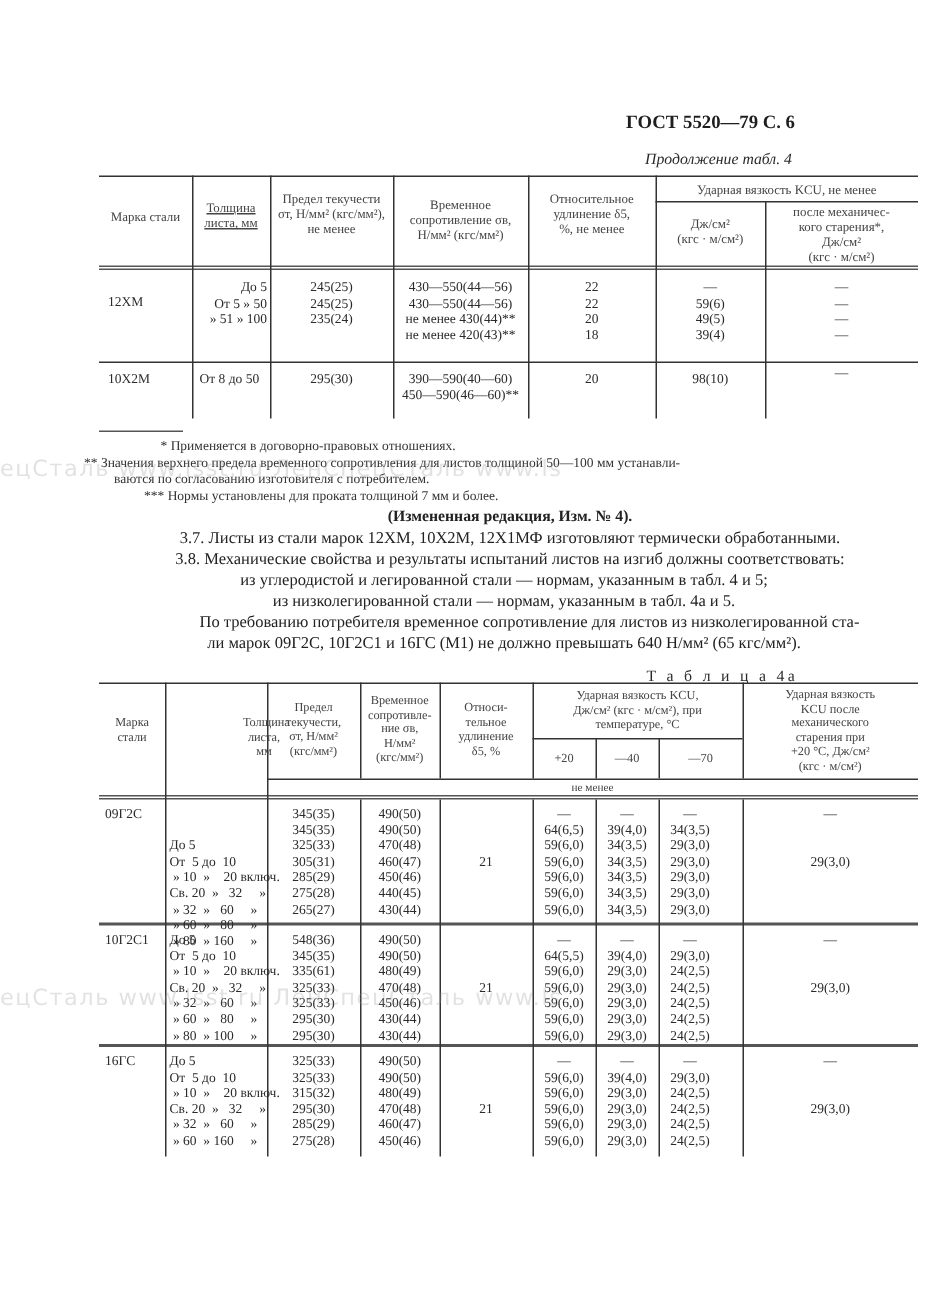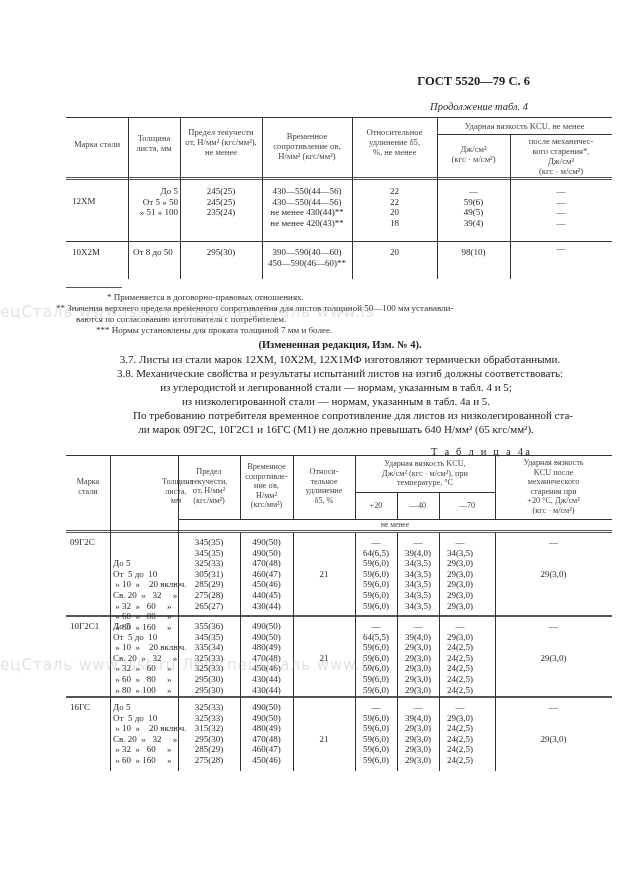--- a/index.html
+++ b/index.html
@@ -44,21 +44,21 @@
   <div class="dbl hline" style="left:0; top:60px; width:546px; border-top:3px double #555;"></div>
   <div class="hline" style="left:0; top:124px; width:546px;"></div>
   <div class="vline" style="left:62px; top:0; height:162px;"></div>
   <div class="vline" style="left:114px; top:0; height:162px;"></div>
   <div class="vline" style="left:196px; top:0; height:162px;"></div>
   <div class="vline" style="left:286px; top:0; height:162px;"></div>
   <div class="vline" style="left:371px; top:0; height:162px;"></div>
   <div class="vline" style="left:444px; top:17px; height:145px;"></div>
 
   <div class="c ctr t1-head" style="left:0; top:22px; width:62px;"><span>Марка стали</span></div>
-  <div class="c ctr t1-head" style="left:62px; top:16px; width:52px;"><span>Толщина листа, мм</span></div>
+  <div class="c ctr t1-head" style="left:62px; top:16px; width:52px;text-decoration:underline;"><span>Толщина листа, мм</span></div>
   <div class="c ctr t1-head" style="left:114px; top:10px; width:82px;">
     <div>Предел текучести</div>
       <div>σт, Н/мм² (кгс/мм²),</div>
       <div>не менее</div>
   </div>
   <div class="c ctr t1-head" style="left:196px; top:14px; width:90px;">
     <div>Временное</div>
       <div>сопротивление σв,</div>
       <div>Н/мм² (кгс/мм²)</div>
   </div>
@@ -283,23 +283,23 @@
     <div class="c mono-lines" style="left:47px; top:2px;">
       <div style="white-space:pre;">До 5</div>
         <div style="white-space:pre;">От  5 до  10</div>
         <div style="white-space:pre;"> » 10  »    20 включ.</div>
         <div style="white-space:pre;">Св. 20  »   32     »</div>
         <div style="white-space:pre;"> » 32  »   60     »</div>
         <div style="white-space:pre;"> » 60  »   80     »</div>
         <div style="white-space:pre;"> » 80  » 100     »</div>
     </div>
     <div class="c ctr mono-lines" style="left:112px; top:2px; width:62px;">
-      <div>355(36)</div>
+      <div>548(36)</div>
         <div>345(35)</div>
-        <div>335(34)</div>
+        <div>335(61)</div>
         <div>325(33)</div>
         <div>325(33)</div>
         <div>295(30)</div>
         <div>295(30)</div>
     </div>
     <div class="c ctr mono-lines" style="left:174px; top:2px; width:53px;">
       <div>490(50)</div>
         <div>490(50)</div>
         <div>480(49)</div>
         <div>470(48)</div>

